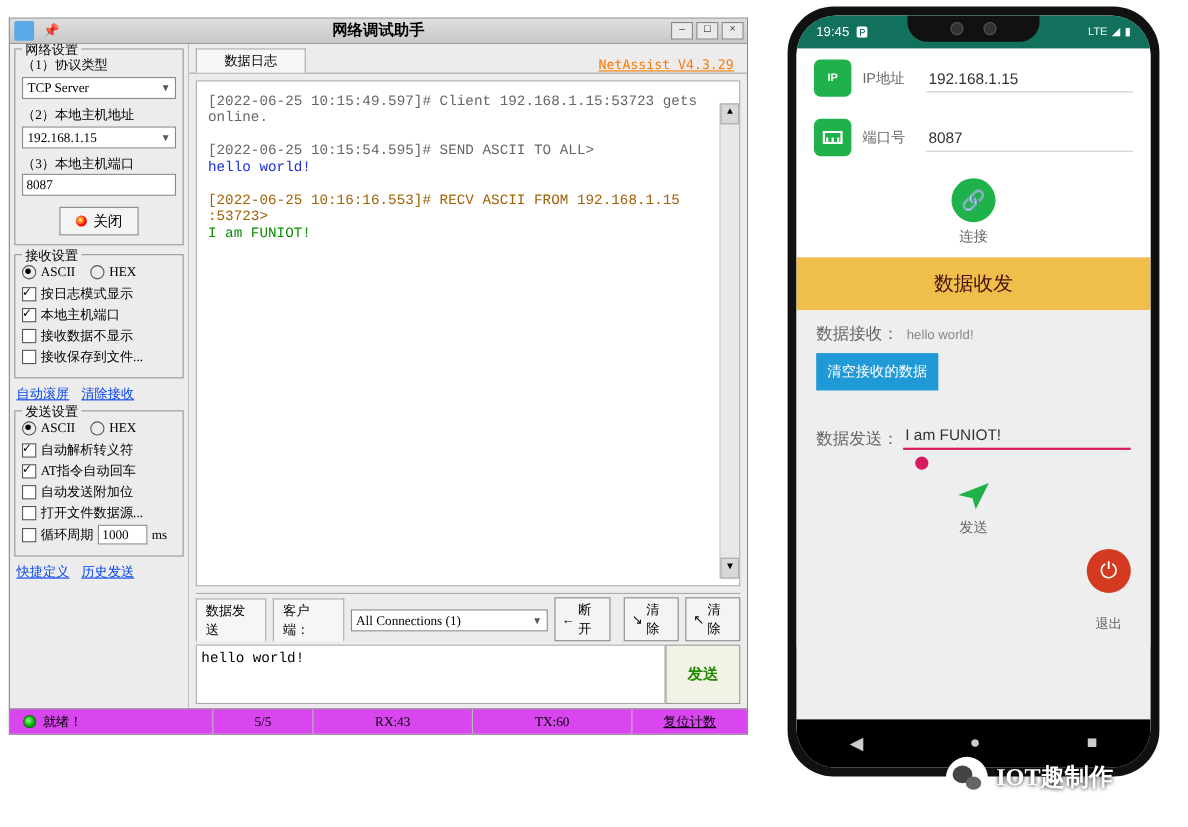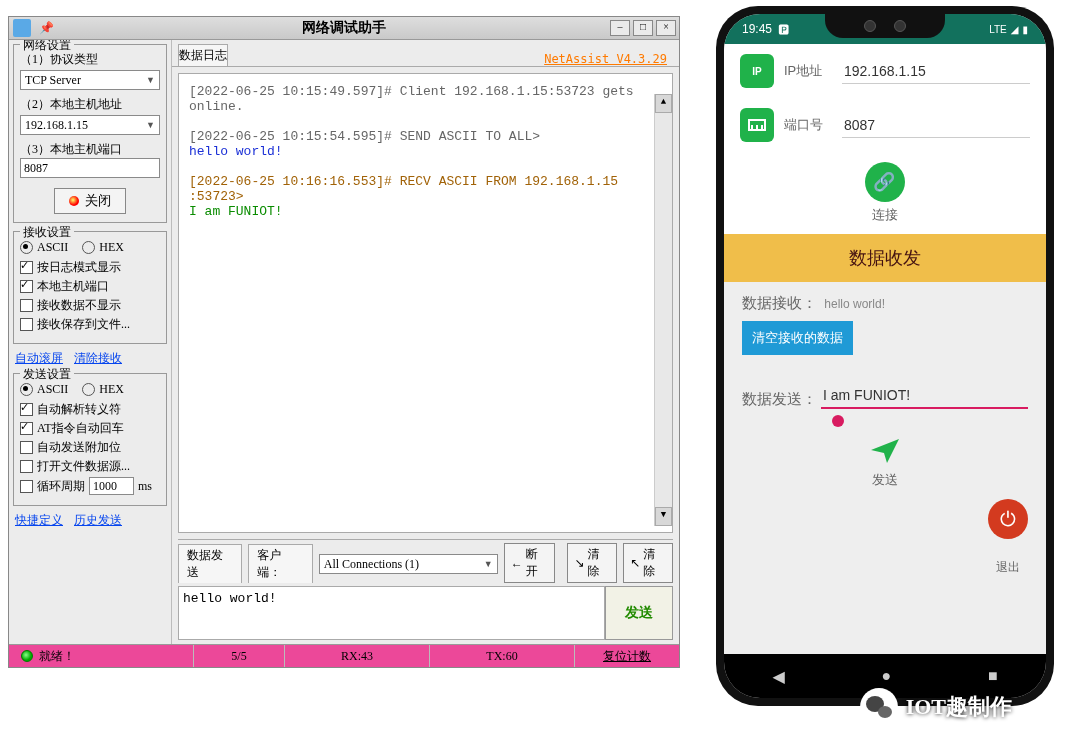--- a/index.html
+++ b/index.html
@@ -20,34 +20,34 @@
 .dot-red{width:10px;height:10px;border-radius:50%;background:radial-gradient(circle at 40% 40%,#ff6,#f00 60%)}
 .recv-group label,.send-group label{display:flex;align-items:center;gap:4px;margin:2px 0}
 .radio{width:11px;height:11px;border:1px solid #555;border-radius:50%;display:inline-block;position:relative}
 .radio.checked:after{content:"";width:5px;height:5px;background:#000;border-radius:50%;position:absolute;left:2px;top:2px}
 .chk{width:11px;height:11px;border:1px solid #555;display:inline-block;position:relative;background:#fff}
 .chk.checked:after{content:"✓";position:absolute;left:-1px;top:-3px;font-size:11px}
 .linkrow{margin:2px 6px;font-size:12px}
 .linkrow a{color:#0645ee;text-decoration:underline;margin-right:8px}
 .content{flex:1;display:flex;flex-direction:column;background:#ececec}
 .log-tabwrap{display:flex;align-items:end;padding:4px 6px 0 6px;border-bottom:1px solid #aaa}
-.tab{border:1px solid #aaa;border-bottom:none;background:#f6f6f6;padding:2px 0;font-size:12px}
+.tab{border:1px solid #aaa;border-bottom:none;background:#f6f6f6;padding:2px 25px;font-size:12px}
 .log-brand{margin-left:auto;color:#ff7a00;font-size:12px;text-decoration:underline;margin-right:6px;font-family:monospace}
 .logbox{flex:1;margin:6px;background:#fff;border:1px solid #aaa;padding:10px;font-family:"Courier New",monospace;font-size:13px;overflow:auto;position:relative}
 .scrollbar-v{position:absolute;right:0;top:20px;width:17px;bottom:6px;background:#e8e8e8;border-left:1px solid #ccc}
 .scrollbar-v .sbtn{height:17px;background:#d8d8d8;border:1px solid #aaa;text-align:center;font-size:9px;line-height:15px}
 .scrollbar-v .sbtn.down{position:absolute;bottom:0;left:0;right:0}
 .sendbar{border-top:1px solid #aaa;margin:0 6px 4px 6px}
 .sendbar-top{display:flex;align-items:center;gap:6px;padding:3px 0}
 .sendbar .tab{padding:2px 8px}
 .sendbar .btn-s{border:1px solid #888;background:#f4f4f4;padding:2px 6px;display:flex;align-items:center;gap:3px}
 .sendbox{display:flex}
 .sendbox textarea{flex:1;height:44px;resize:none;border:1px solid #aaa;font-family:"Courier New",monospace;font-size:13px;padding:4px}
 .send-btn{width:68px;border:1px solid #999;background:#f2f2e6;color:#228b00;font-size:14px;font-weight:bold}
-.statusbar{height:22px;border-top:1px solid #999;background:#ec4899;display:flex;align-items:center;font-size:12px}
+.statusbar{height:22px;border-top:1px solid #999;background:#d946ef;display:flex;align-items:center;font-size:12px}
 .statusbar .cell{border-right:1px solid #bbb;padding:0 12px;height:100%;display:flex;align-items:center}
 .statusbar .grow{flex:1}
 .statusbar .cell.last{border-right:none}
 .rec-g{width:10px;height:10px;border-radius:50%;background:radial-gradient(circle at 40% 40%,#8f8,#0a0 60%);border:1px solid #070;margin-right:6px}
 
 
 .phone{position:absolute;left:716px;top:6px;width:338px;height:700px;background:#111;border-radius:42px;padding:8px;box-sizing:border-box}
 .phone-screen{width:100%;height:100%;background:#eee;border-radius:36px;overflow:hidden;position:relative;font-family:Arial,sans-serif}
 .phone-status{height:30px;background:#12715d;color:#fff;display:flex;align-items:center;padding:0 18px;font-size:12px;position:relative}
 .notch{position:absolute;left:50%;top:0;transform:translateX(-50%);width:120px;height:24px;background:#111;border-radius:0 0 18px 18px;display:flex;align-items:center;justify-content:center;gap:18px}

